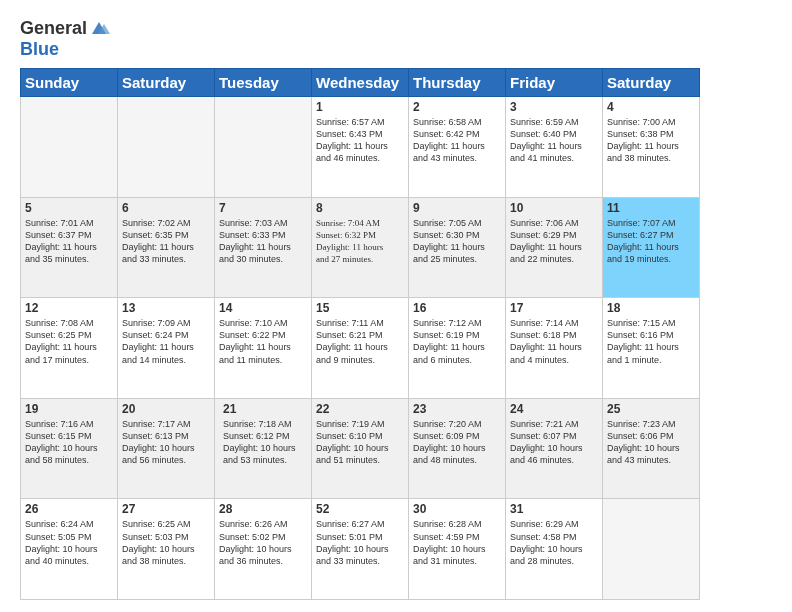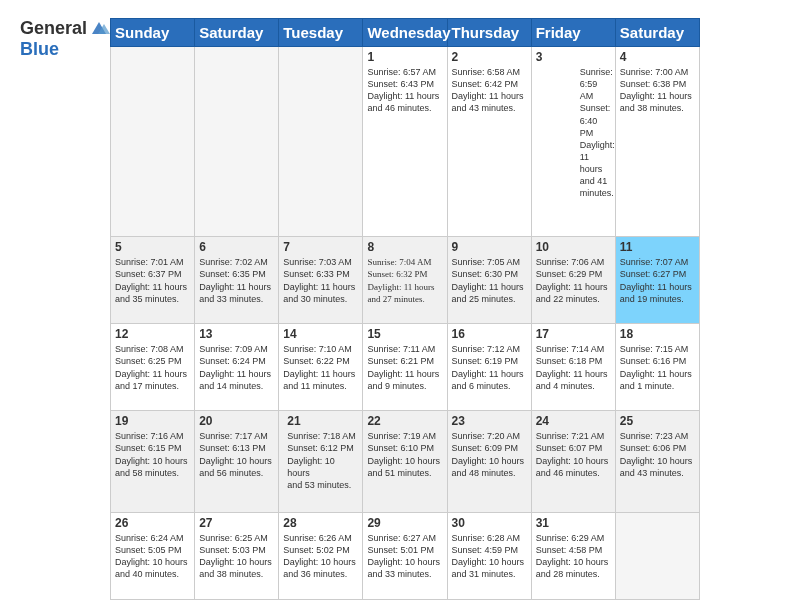--- a/index.html
+++ b/index.html
@@ -8,21 +8,21 @@
       background: #fff;
       width: 792px;
       height: 612px;
       overflow: hidden;
     }
     .page {
       width: 720px;
       height: 612px;
       padding: 18px 20px 12px 20px;
       display: flex;
-      flex-direction: row;
+      flex-direction: column;
     }
     .header {
       display: flex;
       justify-content: space-between;
       align-items: flex-start;
       margin-bottom: 8px;
     }
     .logo {
       display: flex;
       flex-direction: column;
@@ -152,21 +152,21 @@
           </td>
           <td>
             <span class="day-number">2</span>
             <div class="day-info" style="white-space: pre-line;">Sunrise: 6:58 AM
 Sunset: 6:42 PM
 Daylight: 11 hours
 and 43 minutes.</div>
           </td>
           <td>
             <span class="day-number">3</span>
-            <div class="day-info" style="white-space: pre-line; margin-left: 44px;">Sunrise: 6:59 AM
+            <div class="day-info" style="white-space: pre-line;">Sunrise: 6:59 AM
 Sunset: 6:40 PM
 Daylight: 11 hours
 and 41 minutes.</div>
           </td>
           <td>
             <span class="day-number">4</span>
             <div class="day-info" style="white-space: pre-line;">Sunrise: 7:00 AM
 Sunset: 6:38 PM
 Daylight: 11 hours
 and 38 minutes.</div>
@@ -341,21 +341,21 @@
 and 38 minutes.</div>
           </td>
           <td>
             <span class="day-number">28</span>
             <div class="day-info" style="white-space: pre-line;">Sunrise: 6:26 AM
 Sunset: 5:02 PM
 Daylight: 10 hours
 and 36 minutes.</div>
           </td>
           <td>
-            <span class="day-number">29</span>
+            <span class="day-number">52</span>
             <div class="day-info" style="white-space: pre-line;">Sunrise: 6:27 AM
 Sunset: 5:01 PM
 Daylight: 10 hours
 and 33 minutes.</div>
           </td>
           <td>
             <span class="day-number">30</span>
             <div class="day-info" style="white-space: pre-line;">Sunrise: 6:28 AM
 Sunset: 4:59 PM
 Daylight: 10 hours

